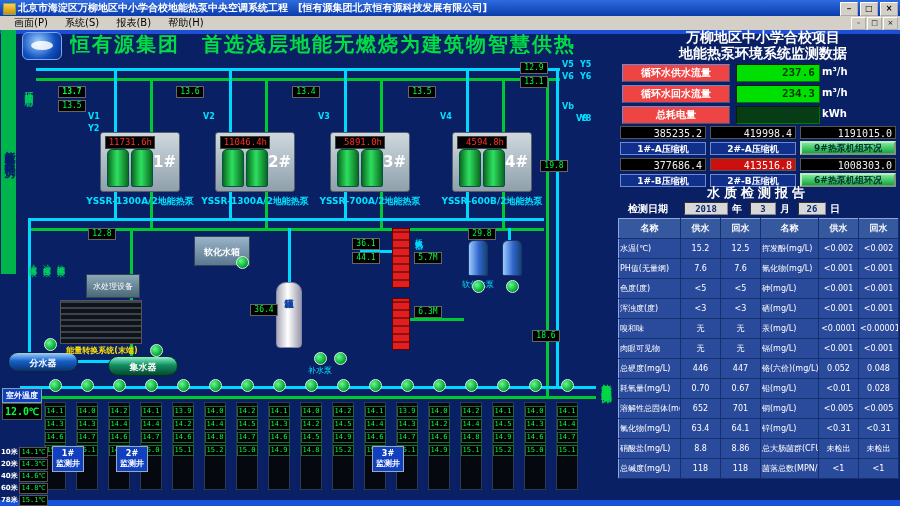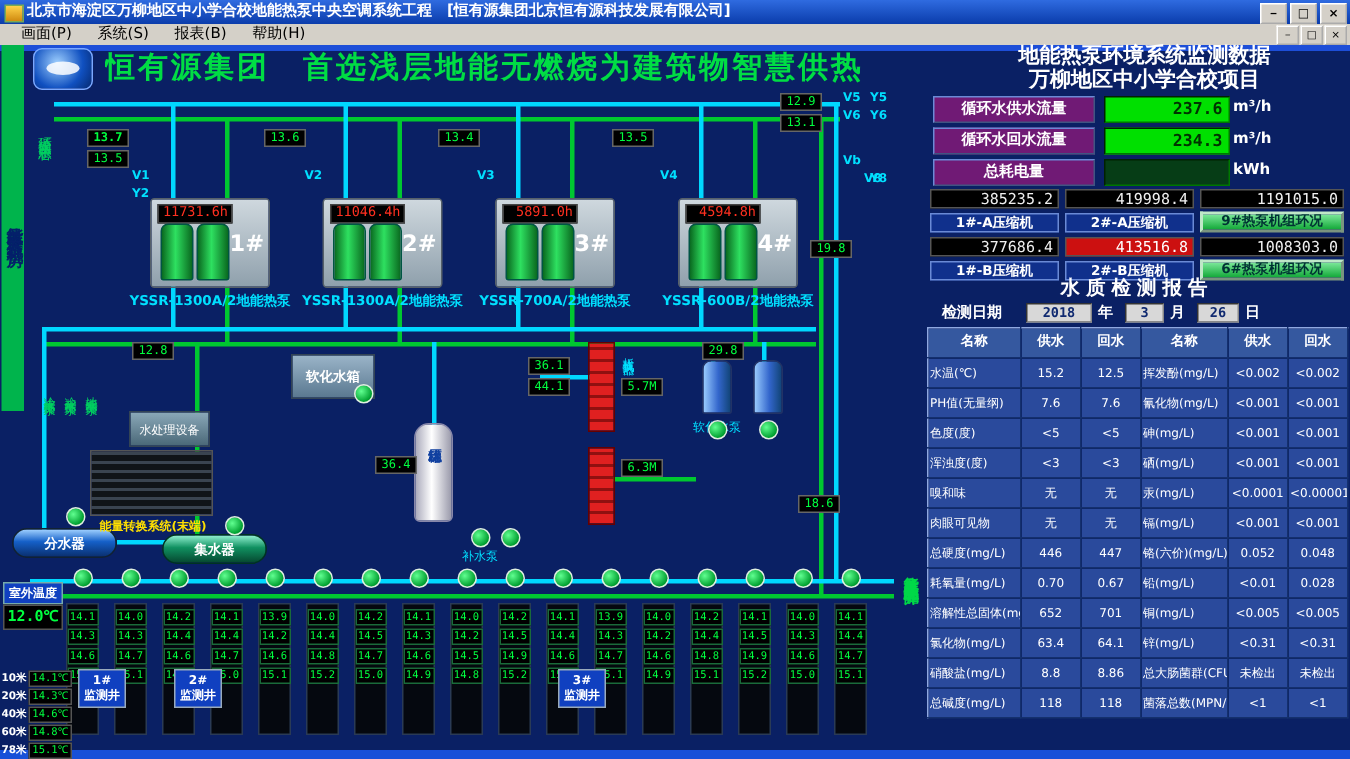--- a/index.html
+++ b/index.html
@@ -24,21 +24,21 @@
   
   #logo{position:absolute;left:22px;top:32px;width:38px;height:26px;border-radius:6px;
     background:radial-gradient(circle at 40% 35%,#9fd0ff,#1050c0 60%,#062a70);border:1px solid #7aa8ff;}
   #logo::after{content:"";position:absolute;left:8px;top:8px;width:22px;height:9px;
     border-radius:50%;background:#fff;opacity:.85;}
   #headline{position:absolute;left:70px;top:30px;width:545px;color:#00dd44;
     font:bold 20px/28px "DejaVu Sans",sans-serif;letter-spacing:2px;white-space:nowrap;overflow:hidden;}
   #ptitle{position:absolute;left:632px;top:29px;width:262px;text-align:center;color:#fff;
     font:bold 14px/16px "DejaVu Sans",sans-serif;}
   
-  .flow-label{position:absolute;left:622px;width:106px;height:16px;background:#701a75;
+  .flow-label{position:absolute;left:622px;width:106px;height:16px;background:#ef4444;
     border:1px outset #6a8ad6;color:#fff;font:bold 10px/16px "DejaVu Sans",sans-serif;text-align:center;}
   .flow-value{position:absolute;left:736px;width:78px;height:16px;background:#00e000;color:#003300;
     font:bold 11px/16px "DejaVu Sans Mono",monospace;text-align:right;padding-right:4px;border:1px inset #070;}
   .flow-value.dark{background:#063d16;color:#0a5;}
   .flow-unit{position:absolute;left:822px;color:#fff;font:bold 10px/16px "DejaVu Sans",sans-serif;}
   .counter{position:absolute;height:13px;background:#000;color:#f0f0f0;
     font:10px/13px "DejaVu Sans Mono",monospace;text-align:right;padding:0 3px;border:1px solid #555;box-sizing:border-box;}
   .counter.red{background:#cc1010;color:#fff;}
   .clabel{position:absolute;height:13px;background:#10308c;border:1px solid #6a8ad6;color:#fff;
     font:bold 9px/13px "DejaVu Sans",sans-serif;text-align:center;box-sizing:border-box;}
@@ -145,22 +145,22 @@
     <div class="wbtns2">
       <div class="wbtn2">－</div>
       <div class="wbtn2">□</div>
       <div class="wbtn2">×</div>
     </div>
   </div>
 
   <div id="logo"></div>
   <div id="headline">恒有源集团　首选浅层地能无燃烧为建筑物智慧供热</div>
   <div id="ptitle">
+    <div>万柳地区中小学合校项目</div>
     <div>地能热泵环境系统监测数据</div>
-    <div>万柳地区中小学合校项目</div>
   </div>
 
   <div class="flow-label" style="top:64px">循环水供水流量</div>
   <div class="flow-value" style="top:64px">237.6</div>
   <div class="flow-unit" style="top:64px">m³/h</div>
   <div class="flow-label" style="top:85px">循环水回水流量</div>
   <div class="flow-value" style="top:85px">234.3</div>
   <div class="flow-unit" style="top:85px">m³/h</div>
   <div class="flow-label" style="top:106px">总耗电量</div>
   <div class="flow-value dark" style="top:106px"></div>

